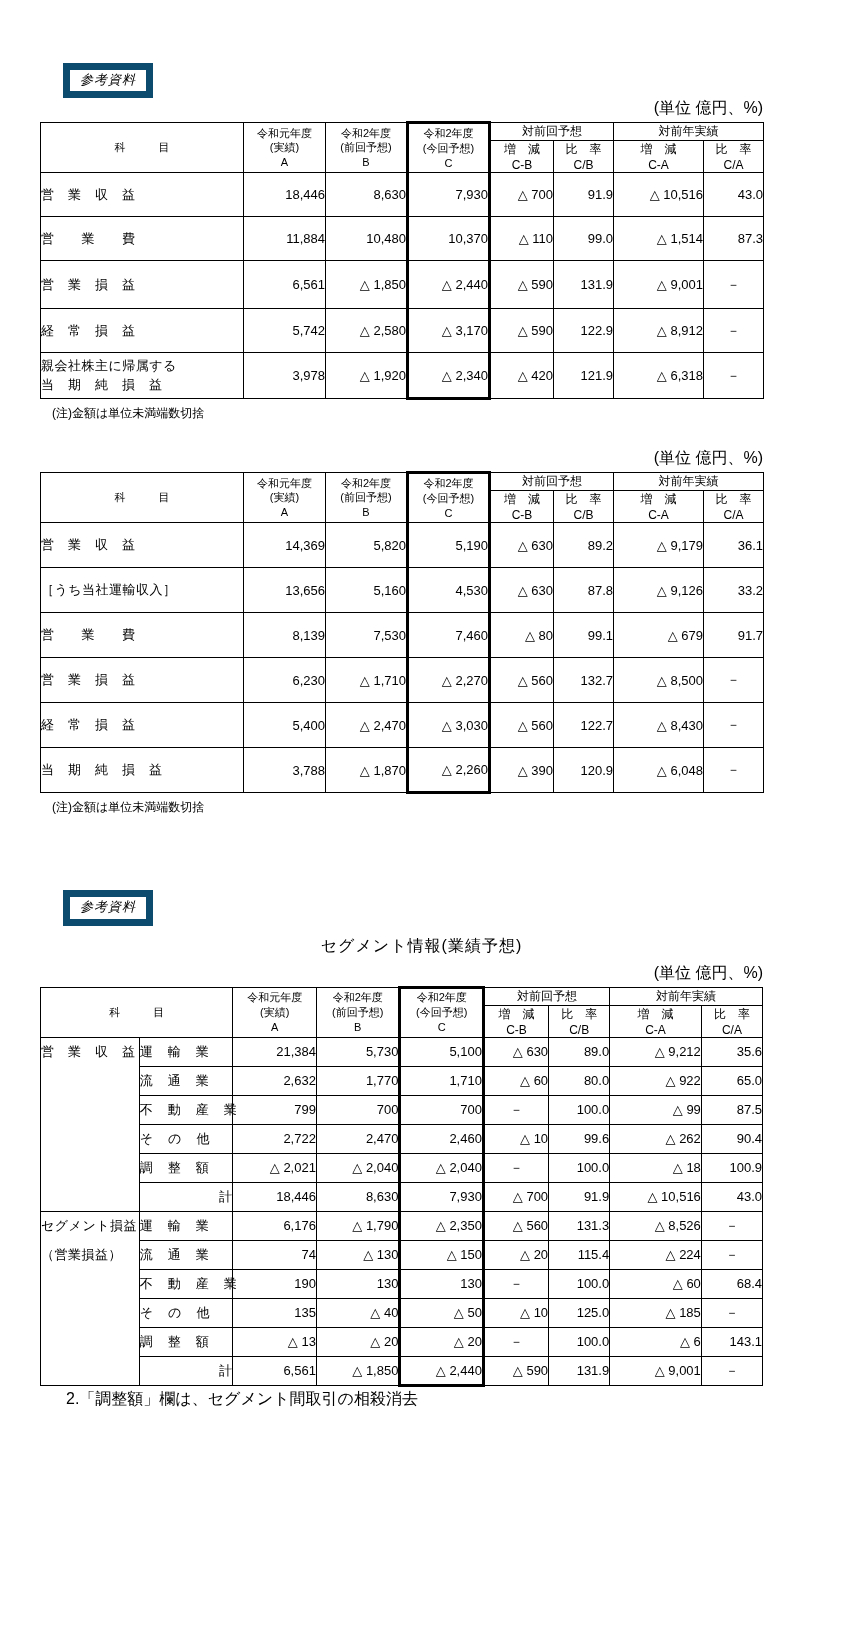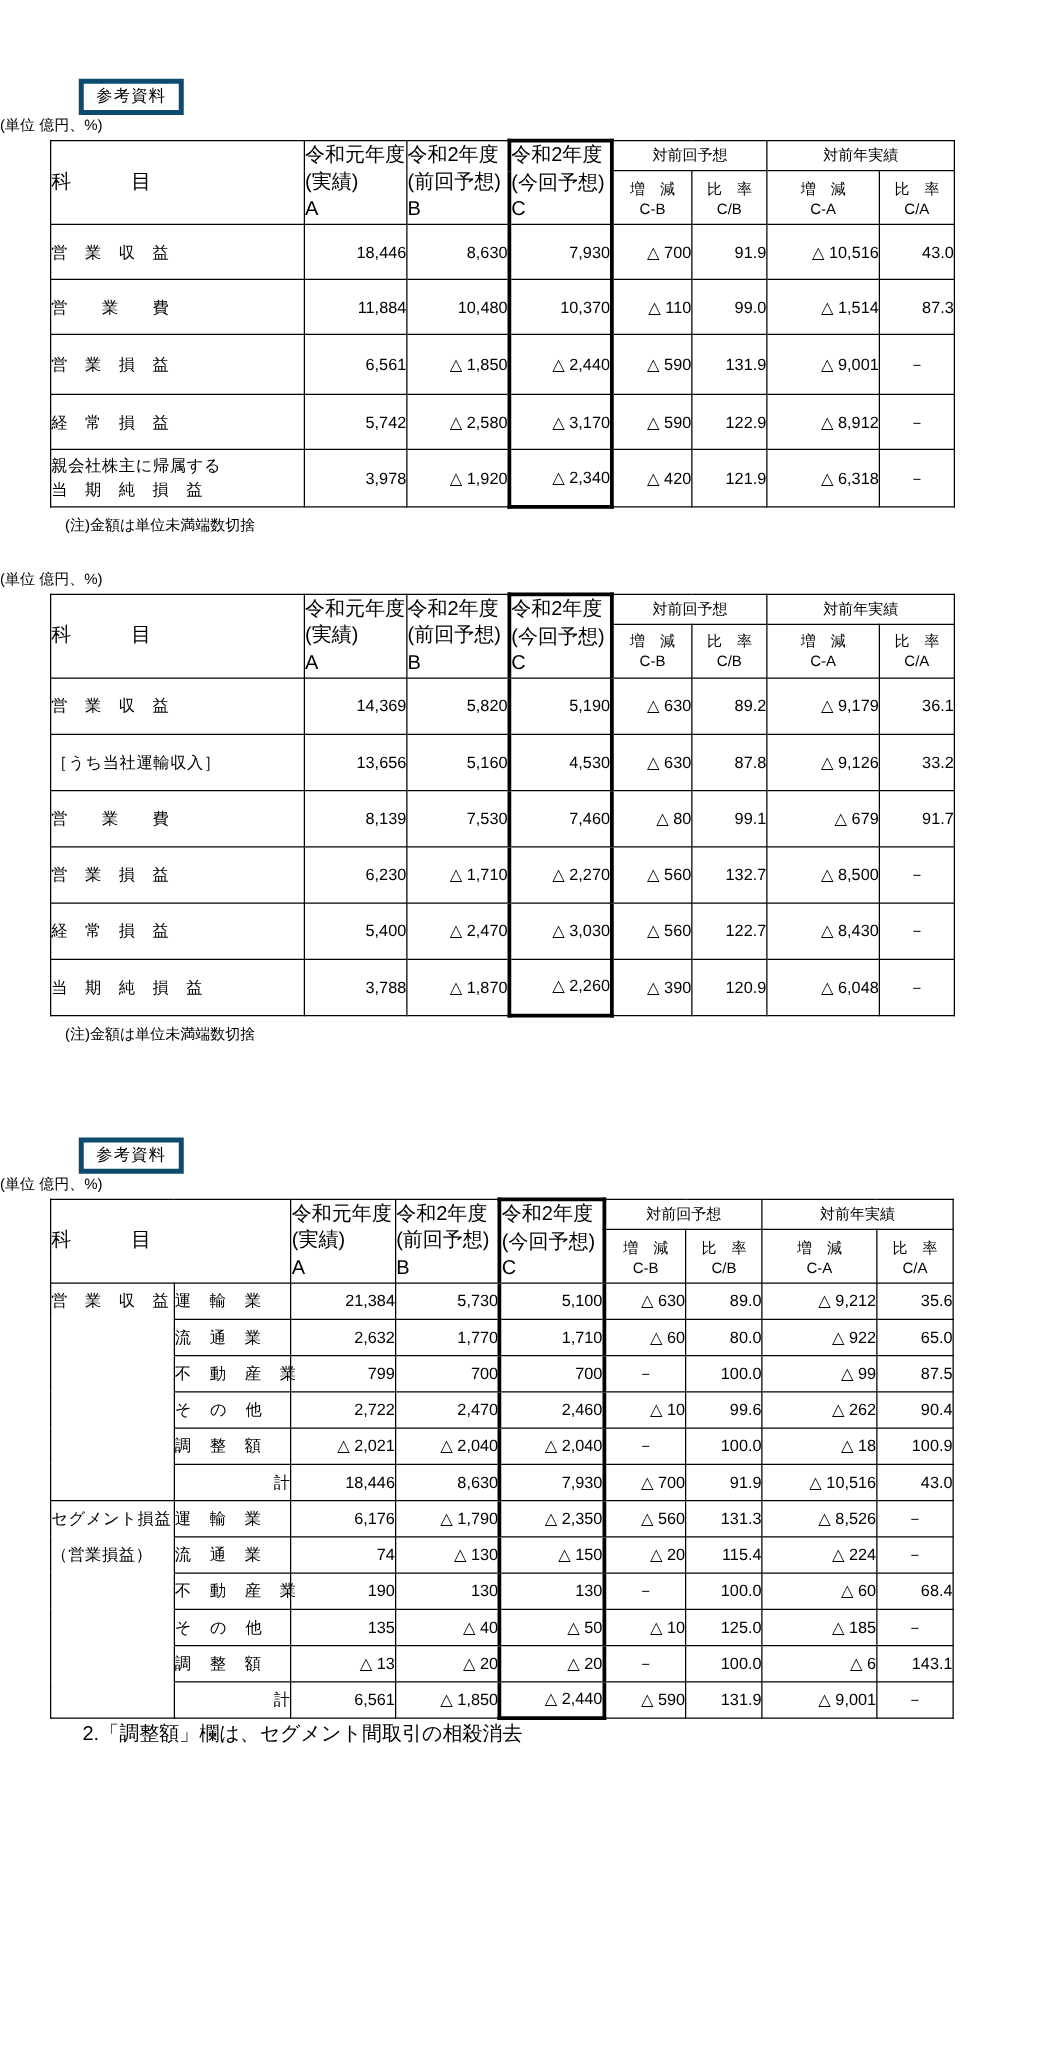--- a/index.html
+++ b/index.html
@@ -16,39 +16,40 @@
     overflow: hidden;
   }
   .page {
     position: relative;
     width: 843px;
     height: 1650px;
     box-sizing: border-box;
   }
   .tag-box {
     display: inline-block;
-    border: 4px solid #0c4a6e;
+    border: 7px solid #0c4a6e;
     padding: 3px 10px 4px 10px;
     font-size: 13px;
     letter-spacing: 1px;
     line-height: 1.1;
+    font-style: italic;
   }
   .tag-wrap {
     padding-left: 63px;
   }
   .section-title {
     text-align: center;
     font-size: 16px;
     letter-spacing: 1px;
     margin-top: 10px;
     margin-bottom: 6px;
   }
   .unit-line {
-    text-align: left;
-    font-size: 12px;
+    text-align: right;
+    font-size: 16px;
     padding-right: 80px;
     margin-bottom: 2px;
   }
   .tbl-wrap {
     padding-left: 40px;
     padding-right: 40px;
     position: relative;
   }
   table.fin {
     border-collapse: collapse;
@@ -56,22 +57,22 @@
     table-layout: fixed;
     font-size: 13px;
   }
   table.fin td, table.fin th {
     border: 1px solid #000;
     padding: 0;
     vertical-align: middle;
     font-weight: normal;
   }
   .hdr {
-    text-align: left;
-    font-size: 16px;
+    text-align: center;
+    font-size: 11px;
     line-height: 1.35;
     padding: 3px 2px;
   }
   .hdr-sub {
     text-align: center;
     font-size: 12px;
     padding: 2px;
   }
   .item-cell {
     font-size: 13px;
@@ -383,20 +384,21 @@
       </table>
   </div>
 
   <div class="note">(注)金額は単位未満端数切捨</div>
 
   <div class="spacer-lg"></div>
   <div class="tag-wrap">
     <span class="tag-box">参考資料</span>
   </div>
 
+  <div class="section-title">セグメント情報(業績予想)</div>
 
   <div class="unit-line">(単位 億円、%)</div>
 
   <div class="tbl-wrap">
     <table class="fin">
       <colgroup>
         <col style="width:97px">
         <col style="width:92px">
         <col style="width:82px">
         <col style="width:82px">

